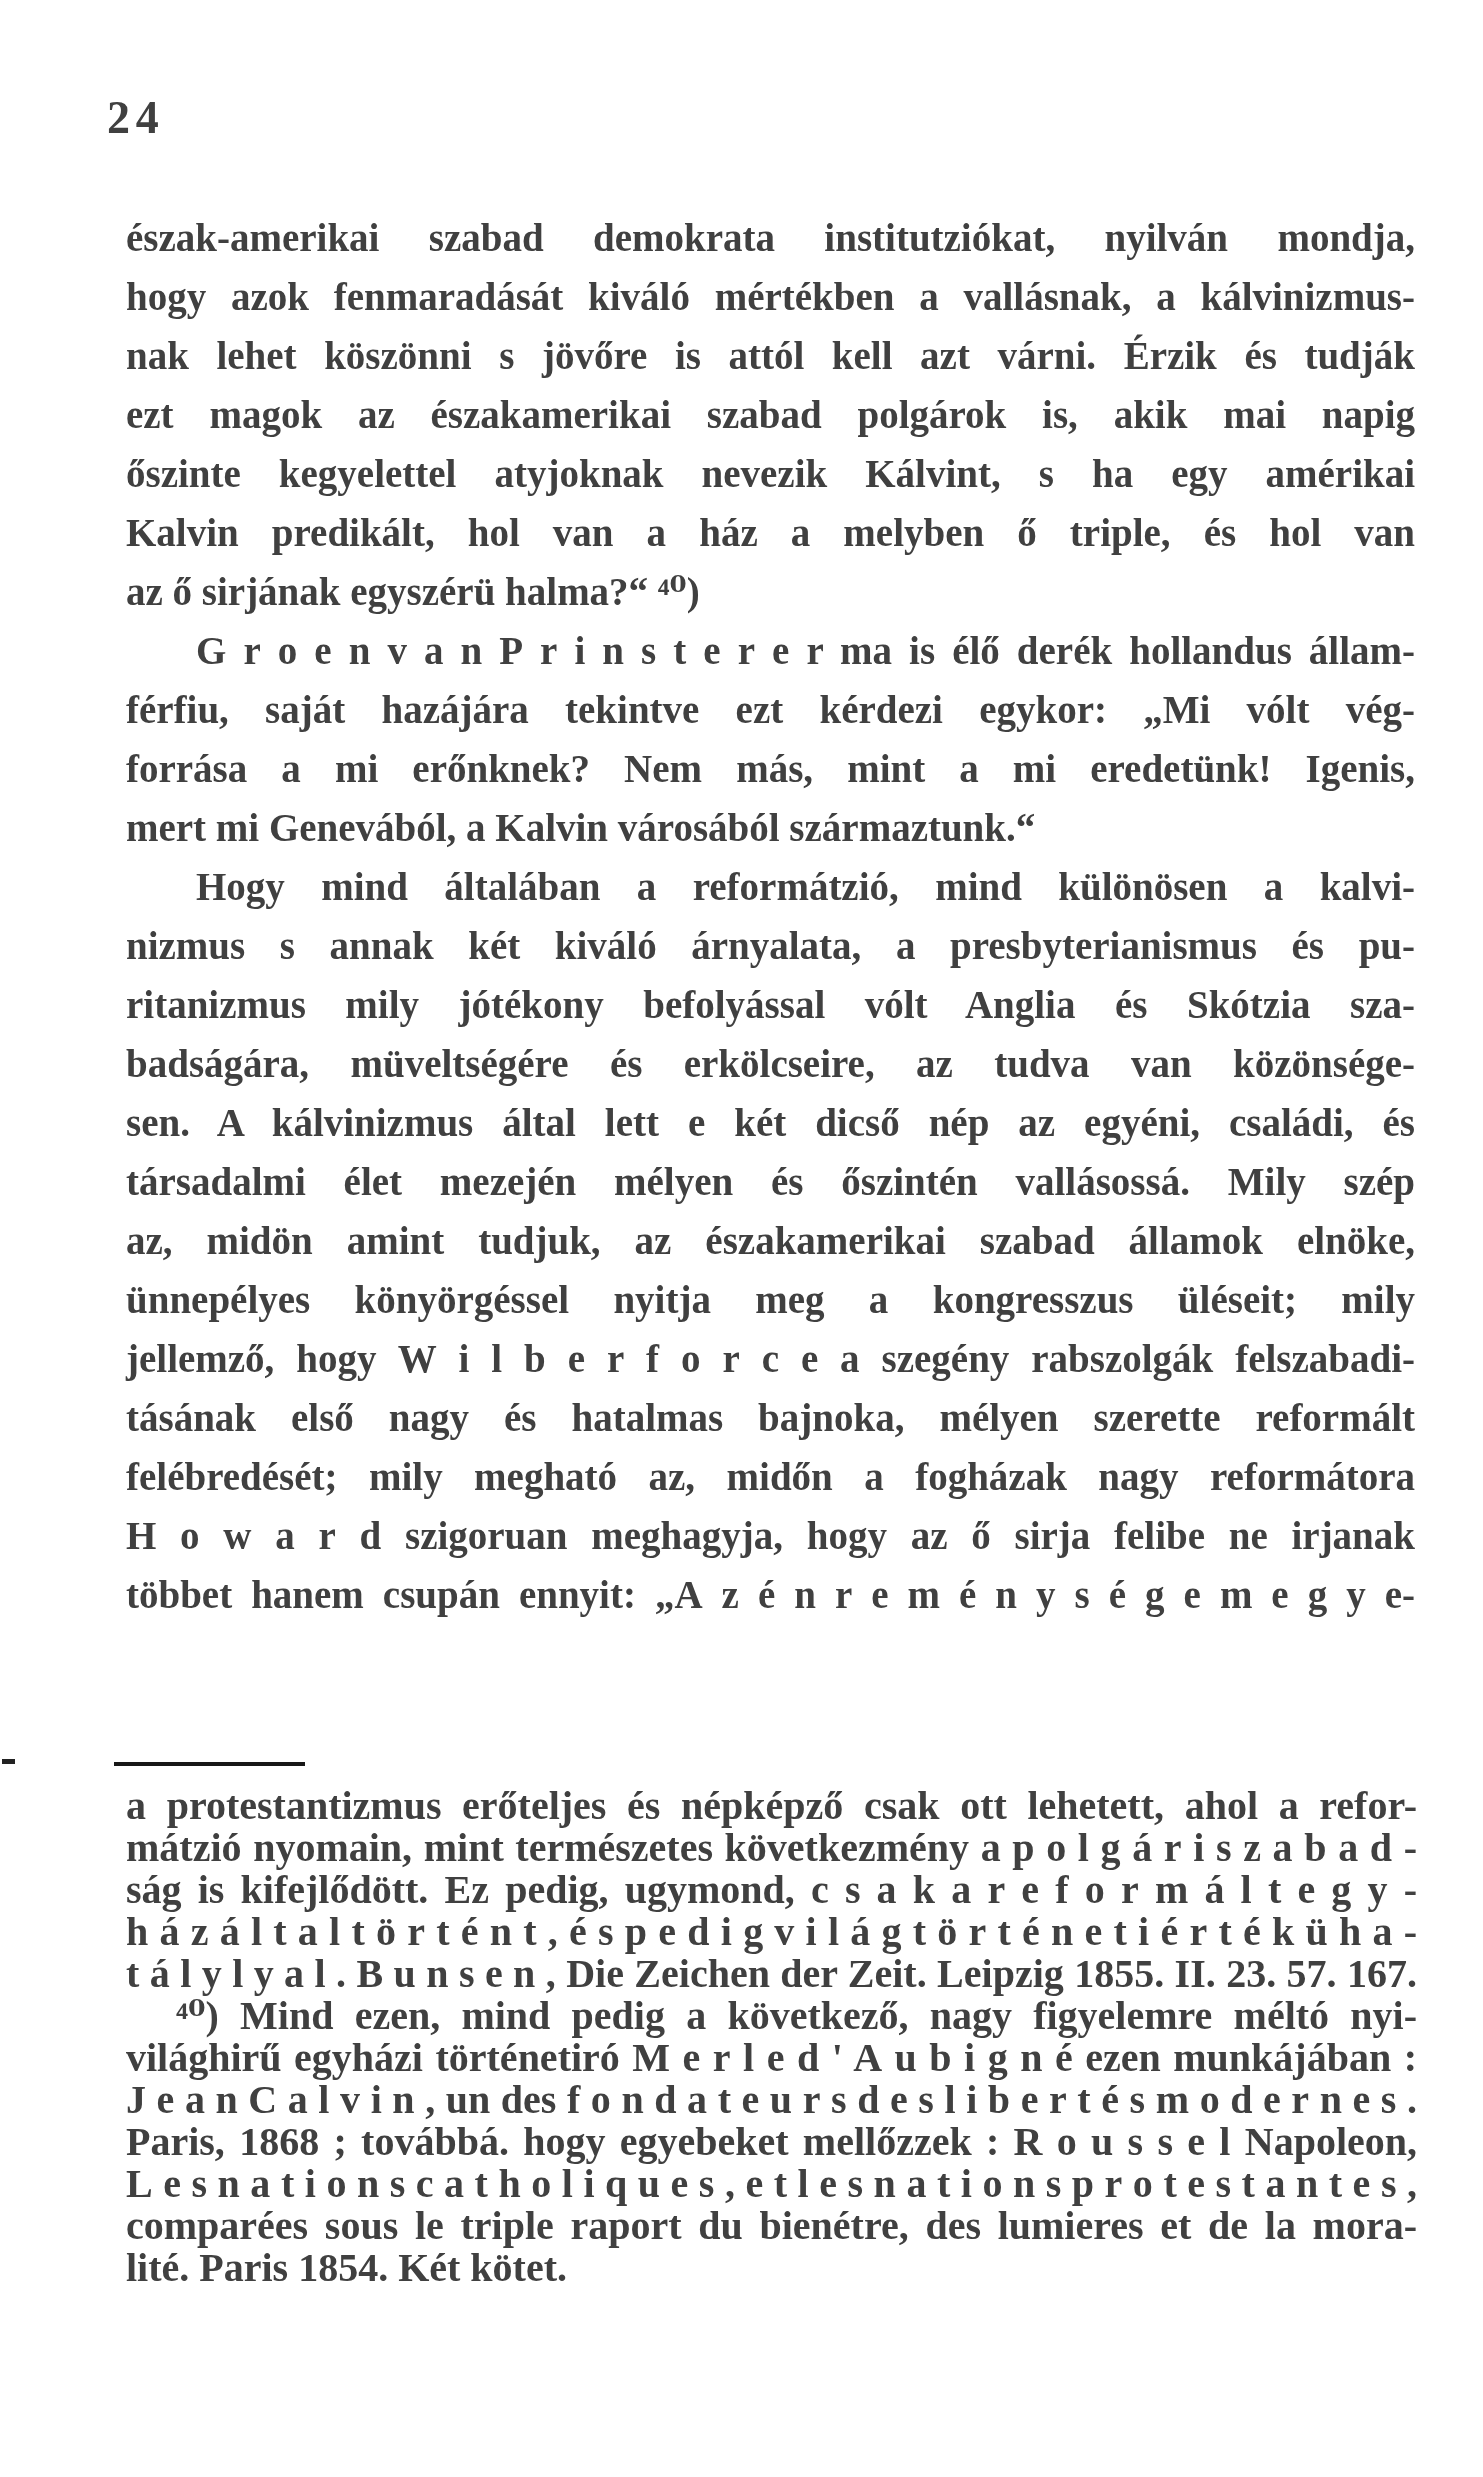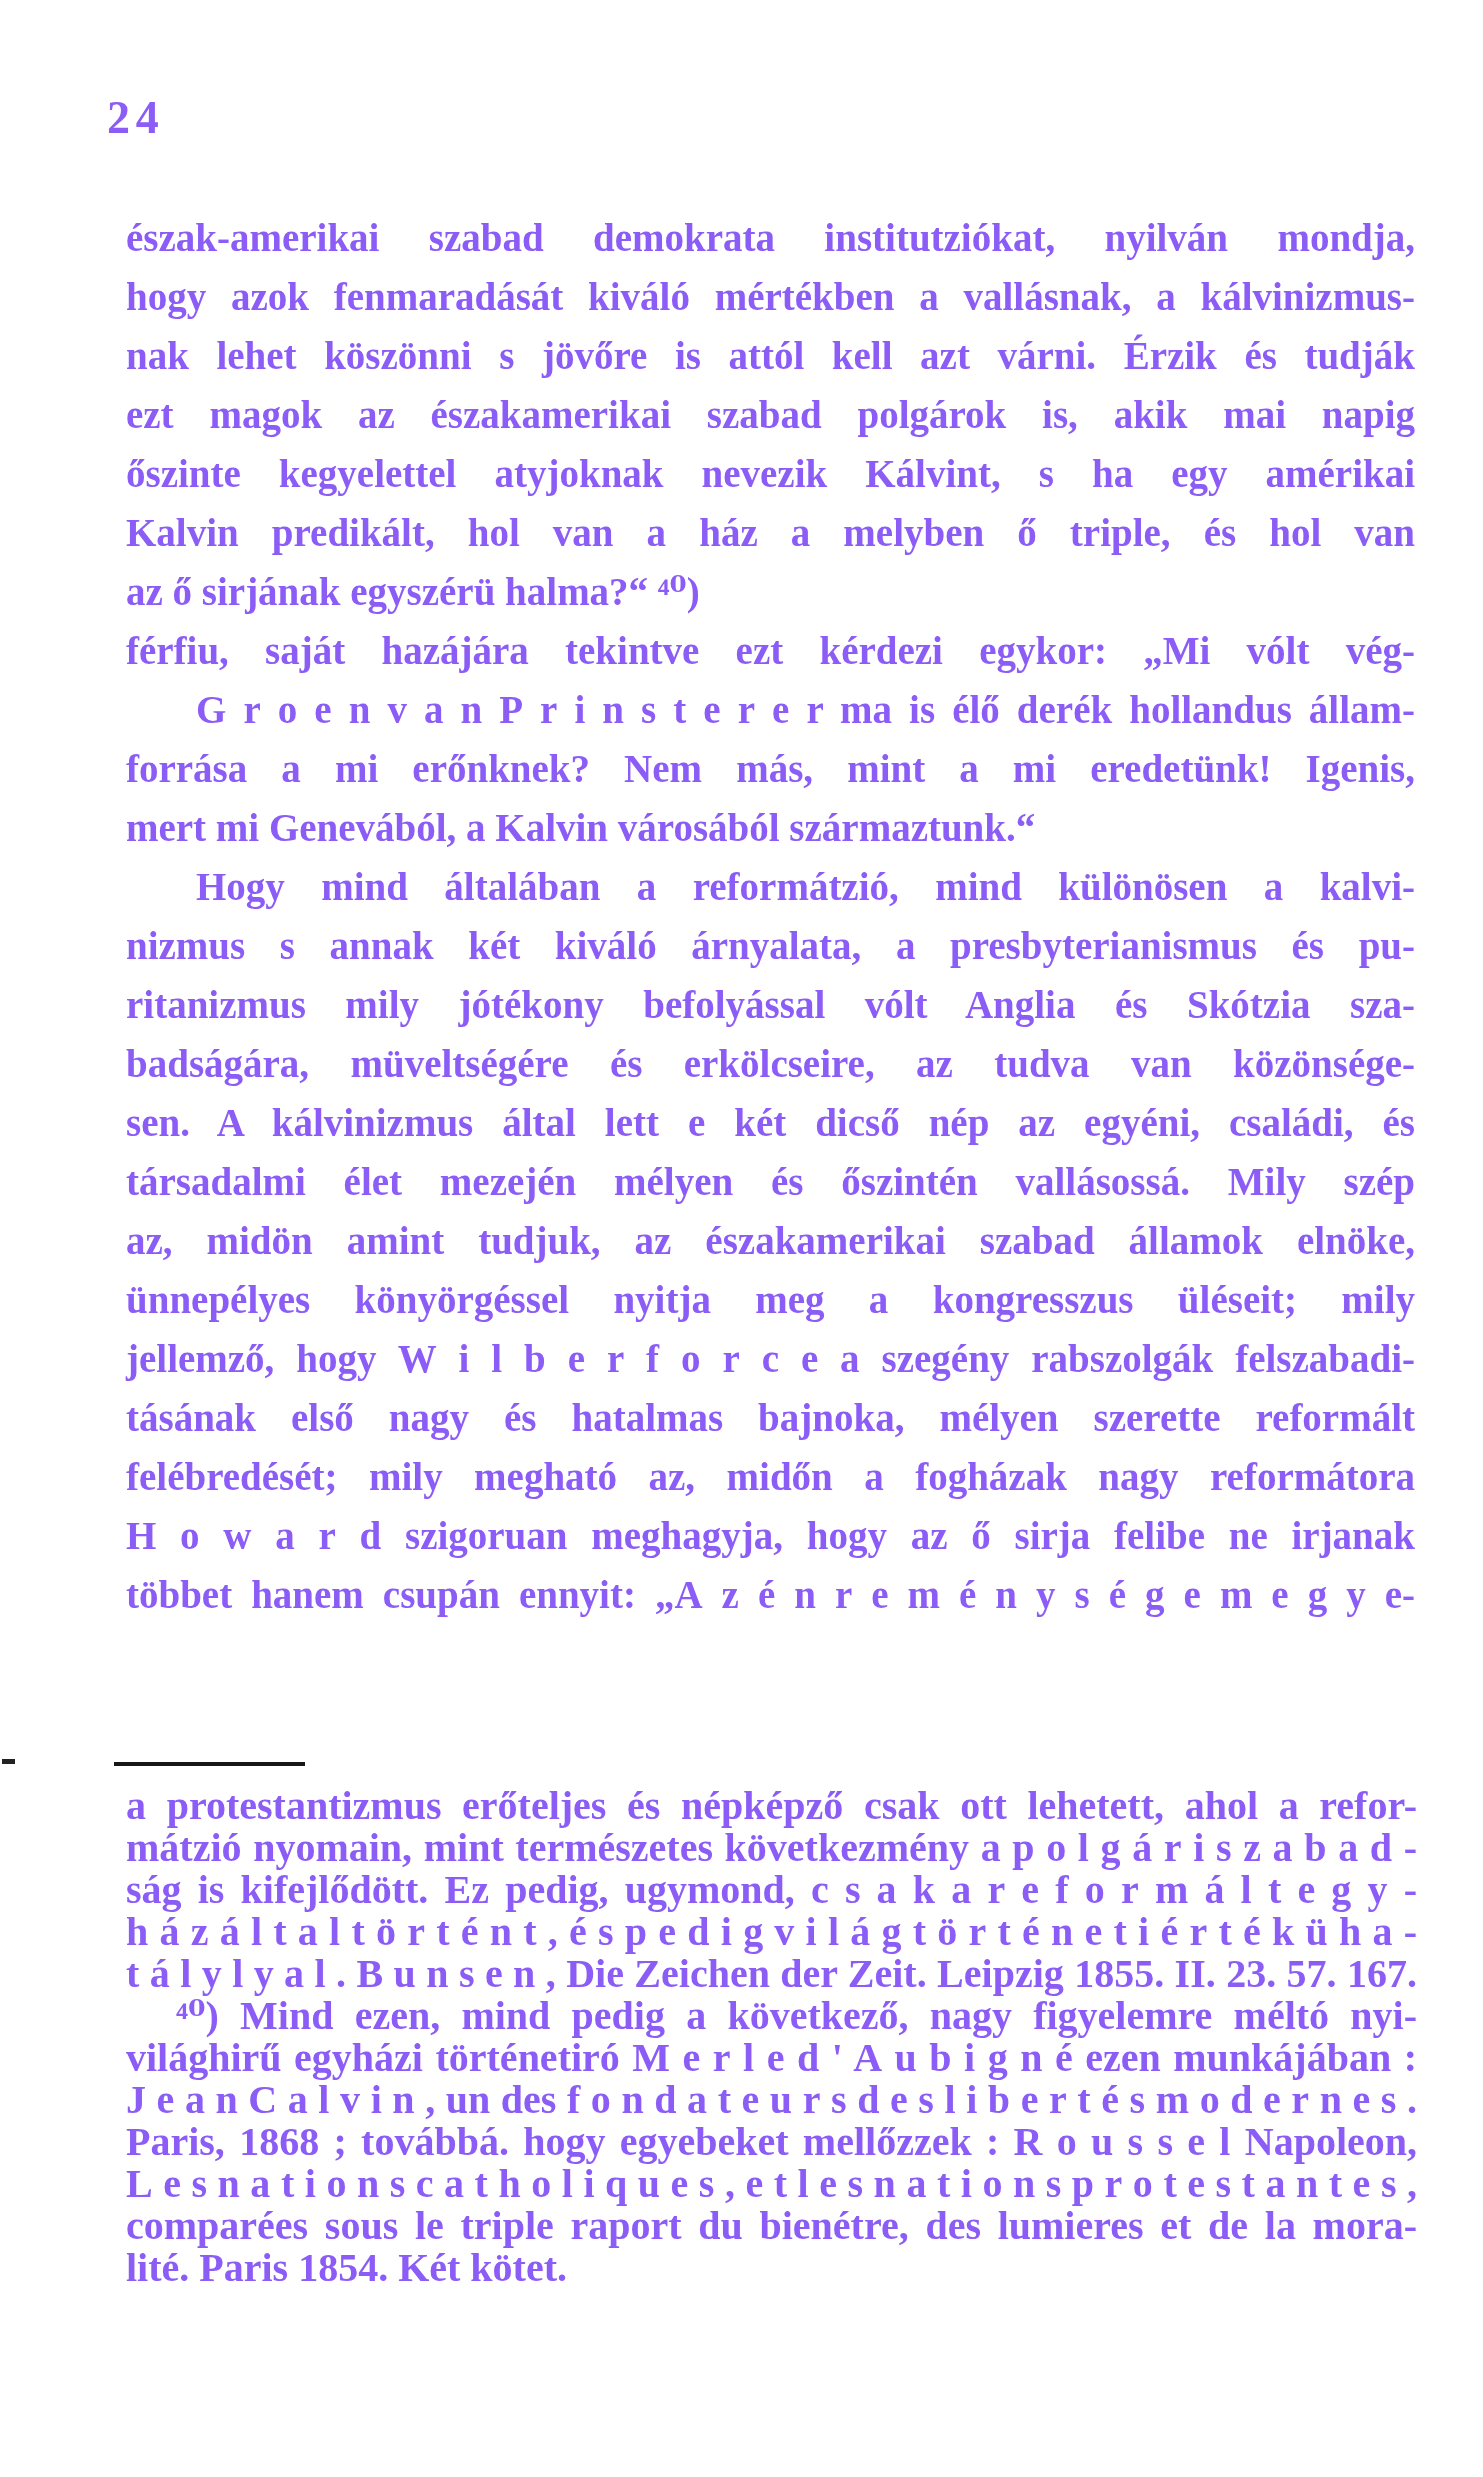--- a/index.html
+++ b/index.html
@@ -2,21 +2,21 @@
 <html><head>
 <meta charset="utf-8">
 <style>
   html,body{margin:0;padding:0;background:#e8e8e6;}
   .page{
     position:relative;
     width:1484px;height:2477px;
     background:#ffffff;
     font-family:"Liberation Serif","DejaVu Serif",serif;
     font-weight:bold;
-    color:#8b5cf6;
+    color:#404040;
     overflow:hidden;
   }
   .pagenum{
     position:absolute;left:107px;top:95px;
     font-size:46px;line-height:1;letter-spacing:5.8px;
   }
   .body-text{
     position:absolute;left:126px;top:208px;width:1289px;
     font-size:39px;line-height:59px;
   }
@@ -51,22 +51,22 @@
   <div class="pagenum">24</div>
 
   <div class="body-text">
     <div class="line">észak-amerikai szabad demokrata institutziókat, nyilván mondja,</div>
     <div class="line">hogy azok fenmaradását kiváló mértékben a vallásnak, a kálvinizmus-</div>
     <div class="line">nak lehet köszönni s jövőre is attól kell azt várni. Érzik és tudják</div>
     <div class="line">ezt magok az északamerikai szabad polgárok is, akik mai napig</div>
     <div class="line">őszinte kegyelettel atyjoknak nevezik Kálvint, s ha egy amérikai</div>
     <div class="line">Kalvin predikált, hol van a ház a melyben ő triple, és hol van</div>
     <div class="line end">az ő sirjának egyszérü halma?“ ⁴⁰)</div>
+    <div class="line indent">G&nbsp;r&nbsp;o&nbsp;e&nbsp;n v&nbsp;a&nbsp;n P&nbsp;r&nbsp;i&nbsp;n&nbsp;s&nbsp;t&nbsp;e&nbsp;r&nbsp;e&nbsp;r ma is élő derék hollandus állam-</div>
     <div class="line">férfiu, saját hazájára tekintve ezt kérdezi egykor: „Mi vólt vég-</div>
-    <div class="line indent">G&nbsp;r&nbsp;o&nbsp;e&nbsp;n v&nbsp;a&nbsp;n P&nbsp;r&nbsp;i&nbsp;n&nbsp;s&nbsp;t&nbsp;e&nbsp;r&nbsp;e&nbsp;r ma is élő derék hollandus állam-</div>
     <div class="line">forrása a mi erőnknek? Nem más, mint a mi eredetünk! Igenis,</div>
     <div class="line end">mert mi Genevából, a Kalvin városából származtunk.“</div>
     <div class="line indent">Hogy mind általában a reformátzió, mind különösen a kalvi-</div>
     <div class="line">nizmus s annak két kiváló árnyalata, a presbyterianismus és pu-</div>
     <div class="line">ritanizmus mily jótékony befolyással vólt Anglia és Skótzia sza-</div>
     <div class="line">badságára, müveltségére és erkölcseire, az tudva van közönsége-</div>
     <div class="line">sen. A kálvinizmus által lett e két dicső nép az egyéni, családi, és</div>
     <div class="line">társadalmi élet mezején mélyen és őszintén vallásossá. Mily szép</div>
     <div class="line">az, midön amint tudjuk, az északamerikai szabad államok elnöke,</div>
     <div class="line">ünnepélyes könyörgéssel nyitja meg a kongresszus üléseit; mily</div>

